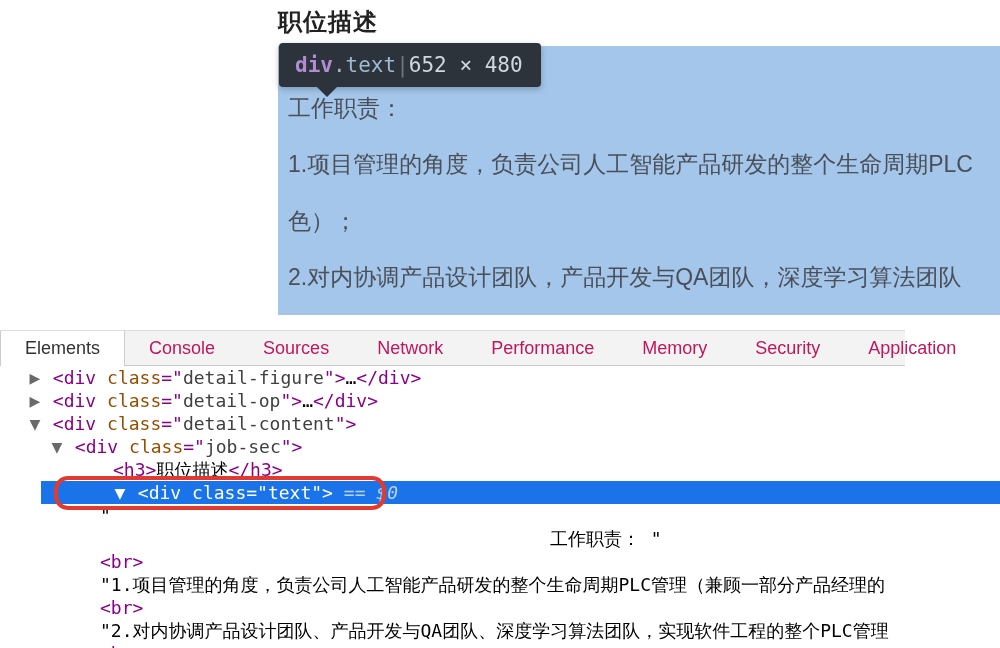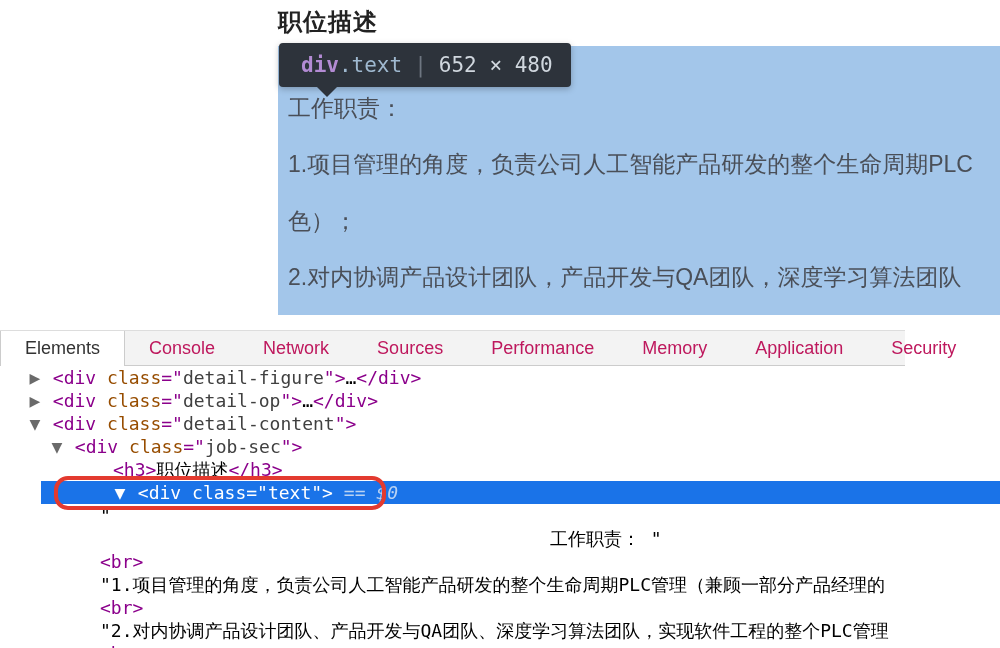--- a/index.html
+++ b/index.html
@@ -47,24 +47,23 @@
 
   
   .hover-tip {
     position: absolute;
     left: 279px;
     top: 43px;
     background: #2d333b;
     color: #fff;
     border-radius: 4px;
     font-size: 21px;
-    padding: 10px 18px 10px 22px;
+    padding: 10px 18px 10px 16px;
     display: flex;
     align-items: flex-start;
-    gap: 12px;
     font-family: Menlo, Consolas, monospace;
     box-shadow: 0 2px 6px rgba(0,0,0,.25);
   }
   .hover-tip .tag { color: #b38bd4; font-weight: 600; }
   .hover-tip .cls { color: #9fb9d0; }
   .hover-tip .sep { color: #6e7681; }
   .hover-tip .dims{ color: #d0d7de; }
   .hover-tip::after{
     content:"";
     position:absolute;
@@ -165,26 +164,26 @@
   <div class="hover-tip">
     <span><span class="tag">div</span><span class="cls">.text</span></span>
     <span class="sep">|</span>
     <span class="dims">652 × 480</span>
   </div>
 </div>
 
 <div class="tabs">
   <div class="tab active">Elements</div>
   <div class="tab">Console</div>
+  <div class="tab">Sources</div>
   <div class="tab">Network</div>
-  <div class="tab">Sources</div>
   <div class="tab">Performance</div>
   <div class="tab">Memory</div>
+  <div class="tab">Security</div>
   <div class="tab">Application</div>
-  <div class="tab">Security</div>
 </div>
 
 <div class="dom-panel">
   <div class="row ind0"><span class="arrow">▶</span> <span class="punct">&lt;</span><span class="tagname">div</span> <span class="attrname">class</span><span class="punct">="</span><span class="attrval">detail-figure</span><span class="punct">"&gt;</span><span class="textnode">…</span><span class="punct">&lt;/</span><span class="tagname">div</span><span class="punct">&gt;</span></div>
 
   <div class="row ind0"><span class="arrow">▶</span> <span class="punct">&lt;</span><span class="tagname">div</span> <span class="attrname">class</span><span class="punct">="</span><span class="attrval">detail-op</span><span class="punct">"&gt;</span><span class="textnode">…</span><span class="punct">&lt;/</span><span class="tagname">div</span><span class="punct">&gt;</span></div>
 
   <div class="row ind0"><span class="arrow">▼</span> <span class="punct">&lt;</span><span class="tagname">div</span> <span class="attrname">class</span><span class="punct">="</span><span class="attrval">detail-content</span><span class="punct">"&gt;</span></div>
 
   <div class="row ind1"><span class="arrow">▼</span> <span class="punct">&lt;</span><span class="tagname">div</span> <span class="attrname">class</span><span class="punct">="</span><span class="attrval">job-sec</span><span class="punct">"&gt;</span></div>

